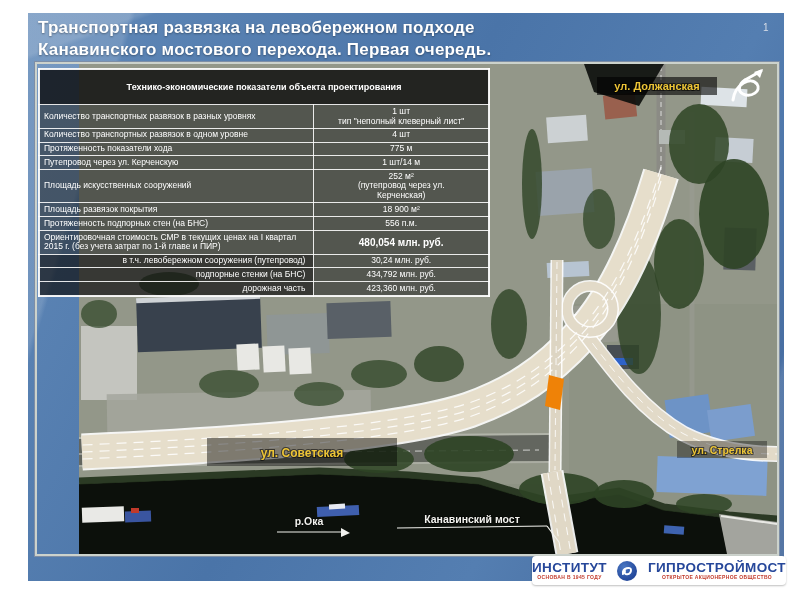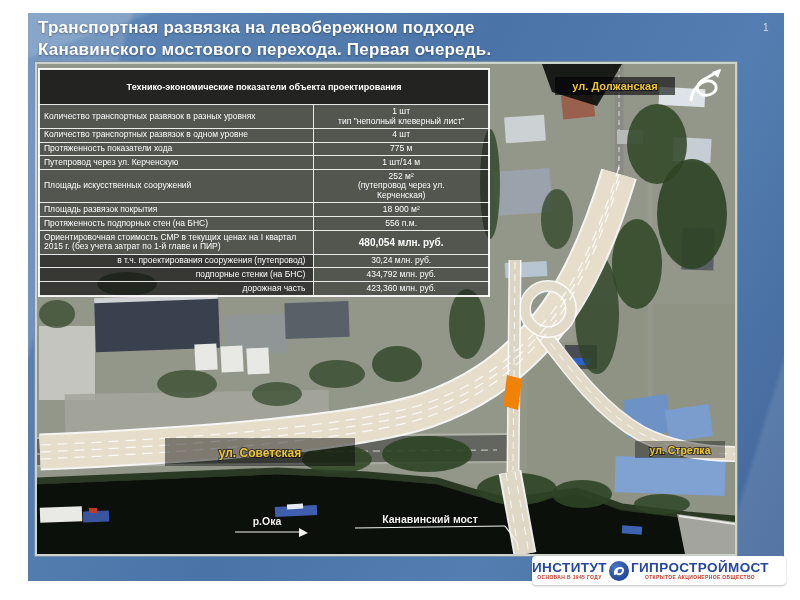--- a/index.html
+++ b/index.html
@@ -22,20 +22,21 @@
     text-shadow:0 1px 2px rgba(0,0,0,.35);letter-spacing:.2px;
   }
   #title span{display:block;}
   #page-number{position:absolute;left:735px;top:9px;color:#d7dde7;font-size:10px;}
 
   
   #map-wrap{
     position:absolute;left:7px;top:49px;width:698px;height:490px;
     border:2px solid #ccd2cc;box-shadow:0 0 0 1px #7d8ea6;
     box-sizing:content-box;
+    padding-left:42px;
   }
   #map-wrap svg{display:block;}
   .maplabel{font-family:"Liberation Sans",sans-serif;font-weight:bold;}
 
   
   #ter-table{
     position:absolute;left:10px;top:55px;width:452px;
     border-collapse:collapse;color:#ffffff;font-size:8.5px;line-height:1.15;
     border:2px solid rgba(255,255,255,.92);
   }
@@ -50,21 +51,21 @@
   #ter-table td.lbl{width:277px;text-align:left;}
   #ter-table td.val{width:175px;text-align:center;}
   #ter-table td.val span{display:block;}
   #ter-table tr.sub td.lbl{background:rgba(12,12,12,.68);text-align:right;padding-right:8px;}
   #ter-table tr.bold td.val{font-weight:bold;font-size:10px;}
 
   
   #logo-box{
     position:absolute;left:504px;top:543px;width:254px;height:29px;
     background:#ffffff;border-radius:4px;
-    display:flex;align-items:center;justify-content:flex-start;gap:2px;
+    display:flex;align-items:center;justify-content:space-between;gap:2px;
     box-shadow:0 1px 2px rgba(0,0,0,.25);
   }
   .logo-col{display:flex;flex-direction:column;align-items:center;line-height:1;}
   .logo-word{color:#26479a;font-weight:bold;font-size:13.5px;letter-spacing:.4px;}
   .logo-sub{color:#c23a2b;font-weight:bold;font-size:5px;letter-spacing:.35px;margin-top:1px;white-space:nowrap;}
   #logo-mark{
     width:20px;height:20px;border-radius:50%;
     background:radial-gradient(circle at 35% 30%, #4a77c2, #24499c 70%);
     display:flex;align-items:center;justify-content:center;flex:0 0 auto;
   }
@@ -283,21 +284,21 @@
       </tr>
       <tr>
         <td class="lbl">Протяженность подпорных стен (на БНС)</td>
         <td class="val">556 п.м.</td>
       </tr>
       <tr class="bold">
         <td class="lbl">Ориентировочная стоимость СМР в текущих ценах на I квартал 2015 г. (без учета затрат по 1-й главе и ПИР)</td>
         <td class="val">480,054 млн. руб.</td>
       </tr>
       <tr class="sub">
-        <td class="lbl">в т.ч. проектирования сооружения (путепровод)</td>
+        <td class="lbl">в т.ч. левобережном сооружения (путепровод)</td>
         <td class="val">30,24 млн. руб.</td>
       </tr>
       <tr class="sub">
         <td class="lbl">подпорные стенки (на БНС)</td>
         <td class="val">434,792 млн. руб.</td>
       </tr>
       <tr class="sub">
         <td class="lbl">дорожная часть</td>
         <td class="val">423,360 млн. руб.</td>
       </tr>

